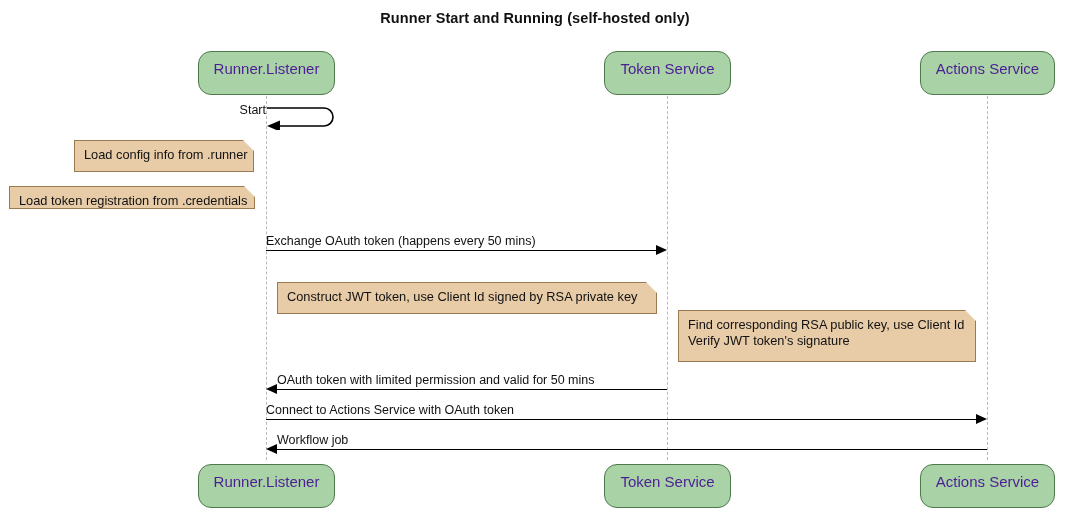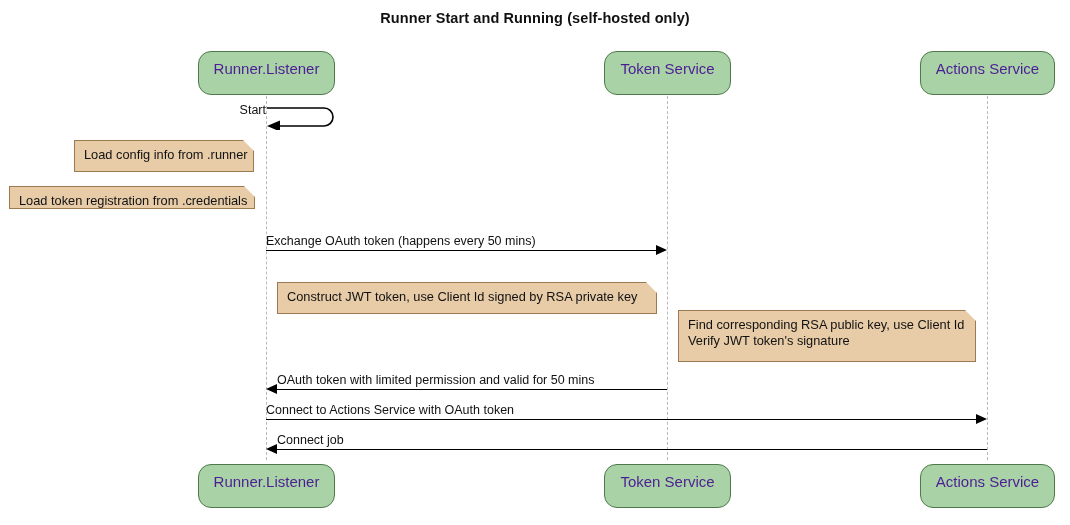--- a/index.html
+++ b/index.html
@@ -165,17 +165,17 @@
   </div>
 
   <div class="msg-label" style="left:277px; top:373px; width:390px;">OAuth token with limited permission and valid for 50 mins</div>
   <div class="msg-line" style="left:277px; top:389px; width:390px;"></div>
   <div class="arrow-head left" style="left:266px; top:384px;"></div>
 
   <div class="msg-label" style="left:266px; top:403px; width:721px;">Connect to Actions Service with OAuth token</div>
   <div class="msg-line" style="left:266px; top:419px; width:710px;"></div>
   <div class="arrow-head right" style="left:976px; top:414px;"></div>
 
-  <div class="msg-label" style="left:277px; top:433px; width:710px;">Connect job</div>
+  <div class="msg-label" style="left:277px; top:433px; width:710px;">Workflow job</div>
   <div class="msg-line" style="left:277px; top:449px; width:710px;"></div>
   <div class="arrow-head left" style="left:266px; top:444px;"></div>
 
 </div>
 
 </body></html>

